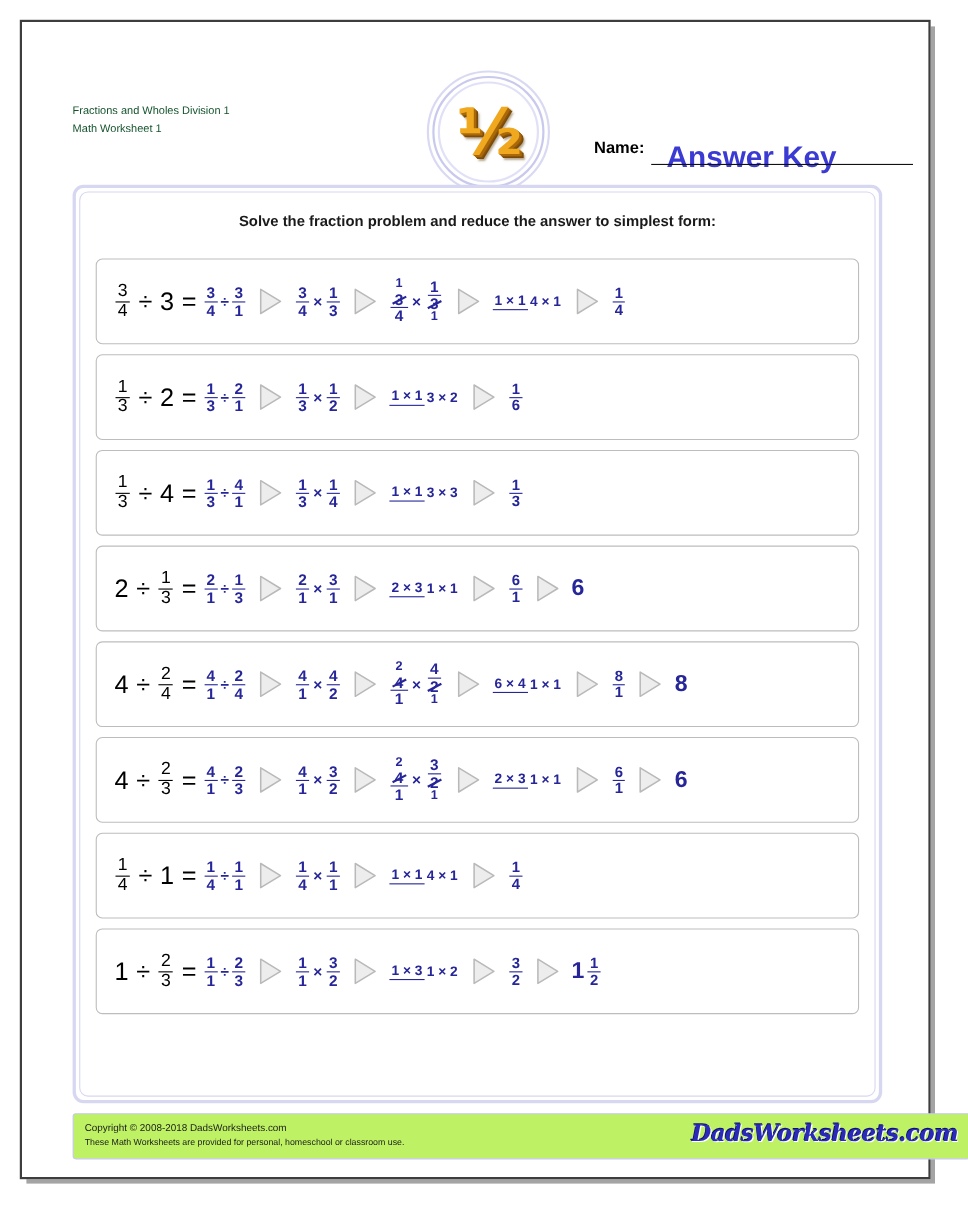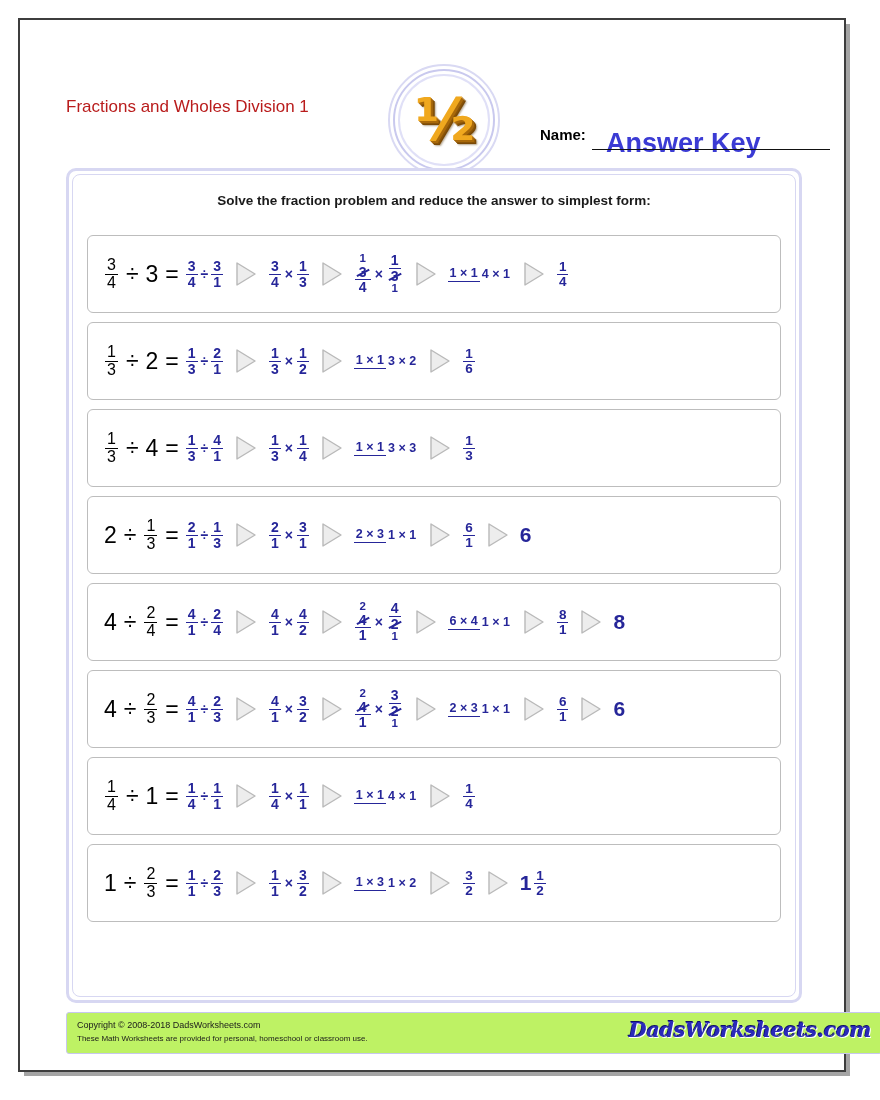--- a/index.html
+++ b/index.html
@@ -27,22 +27,22 @@
   .header {
     position: relative;
     height: 130px;
   }
   .title-block {
     position: absolute;
     left: 46px; top: 74px;
     line-height: 1.55;
   }
   .title-line {
-    font-size: 17px;
-    color: #b91c1c;
+    font-size: 10px;
+    color: #14532d;
     white-space: nowrap;
   }
 
   .logo-wrap {
     position: absolute;
     left: 368px; top: 44px;
     width: 112px; height: 112px;
   }
   .ring {
     position: absolute;
@@ -255,20 +255,21 @@
 </style>
 </head>
 <body>
 
 <div class="page">
   <div class="sheet">
 
     <div class="header">
       <div class="title-block">
         <div class="title-line">Fractions and Wholes Division 1</div>
+        <div class="title-line">Math Worksheet 1</div>
       </div>
 
       <div class="logo-wrap">
         <div class="ring r1"></div>
         <div class="ring r2"></div>
         <div class="ring r3"></div>
         <div class="logo-half">½</div>
       </div>
 
       <div class="name-block">

